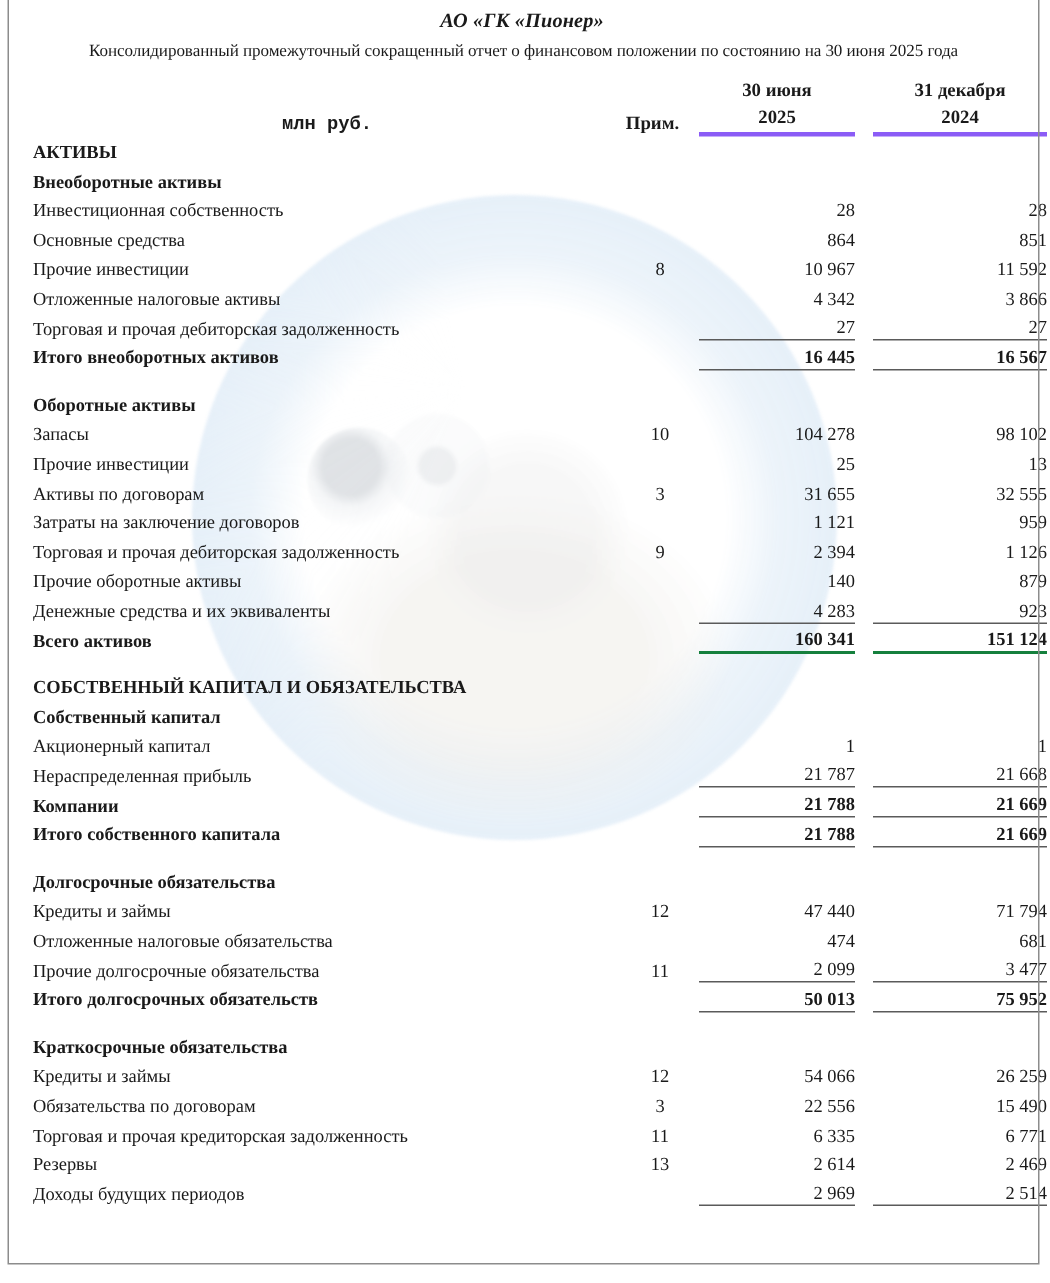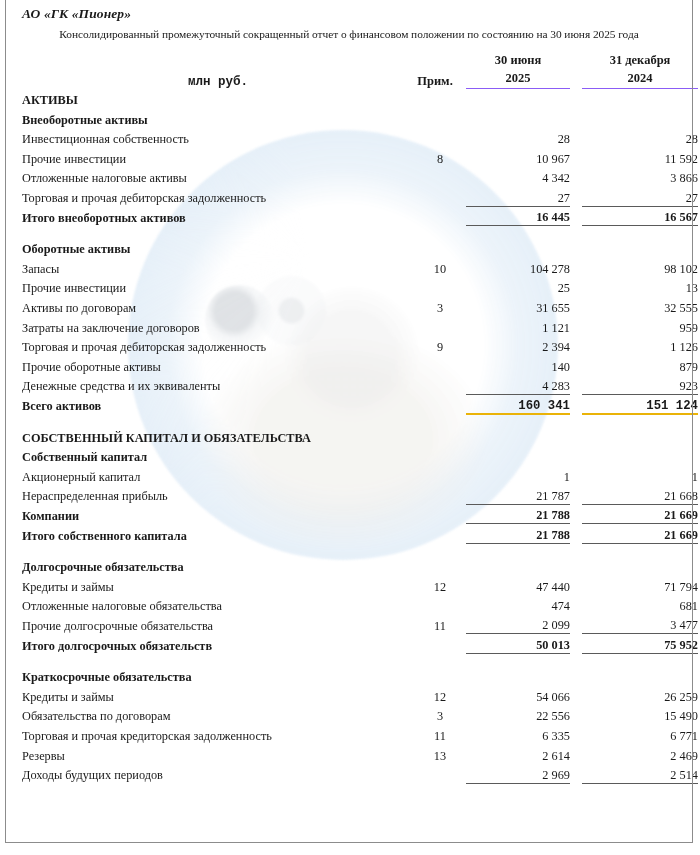--- a/index.html
+++ b/index.html
@@ -68,21 +68,21 @@
     position: relative;
     z-index: 2;
     padding: 0 24px 0 22px;
   }
 
   
   .doc-head {
     padding-top: 6px;
   }
   .company {
-    text-align: left;
+    text-align: center;
     font-weight: bold;
     font-style: italic;
     font-size: 13.5px;
     letter-spacing: .1px;
     padding-right: 2px;
   }
   .subtitle {
     margin-top: 6px;
     font-size: 11.4px;
     text-align: center;
@@ -118,38 +118,38 @@
     font-weight: bold;
     text-align: left;
     font-family: Liberation Mono, monospace;
   }
   .hdr-note {
     text-align: right;
     padding-right: 10px !important;
   }
   .hdr-year {
     text-align: center;
-    border-bottom: 1px solid #8b5cf6;
+    border-bottom: 3px solid #8b5cf6;
     padding-bottom: 2px !important;
   }
 
   tr.r { height: 19.6px; }
   td.label { text-align: left; padding-left: 1px; white-space: nowrap; }
   td.note  { text-align: center; }
   td.num   { text-align: right; padding-right: 3px; white-space: nowrap; }
   td.gap   { }
 
   .b    { font-weight: bold; }
   .sect { font-weight: bold; }
   .caps { font-weight: bold; }
 
   tr.spacer { height: 12px; }
   tr.spacer td { font-size: 0; line-height: 0; }
   td.rule-bottom { border-bottom: 1px solid #5a5a5a; }
-  td.rule-thickb { border-bottom: 2px solid #eab308; font-family: Liberation Mono, monospace; }
+  td.rule-thickb { border-bottom: 2px solid #15803d; }
 
   tr.total td.num { font-weight: bold; }
 </style>
 </head>
 <body>
 
 <div id="page">
 
   <div id="watermark"></div>
   <div id="page-frame"></div>
@@ -205,20 +205,27 @@
         </tr>
 
         <tr class="r">
           <td class="label">Инвестиционная собственность</td>
           <td class="note"></td>
           <td class="num">28</td>
           <td class="gap"></td>
           <td class="num">28</td>
         </tr>
 
+        <tr class="r">
+          <td class="label">Основные средства</td>
+          <td class="note"></td>
+          <td class="num">864</td>
+          <td class="gap"></td>
+          <td class="num">851</td>
+        </tr>
 
 
         <tr class="r">
           <td class="label">Прочие инвестиции</td>
           <td class="note">8</td>
           <td class="num">10 967</td>
           <td class="gap"></td>
           <td class="num">11 592</td>
         </tr>
 

